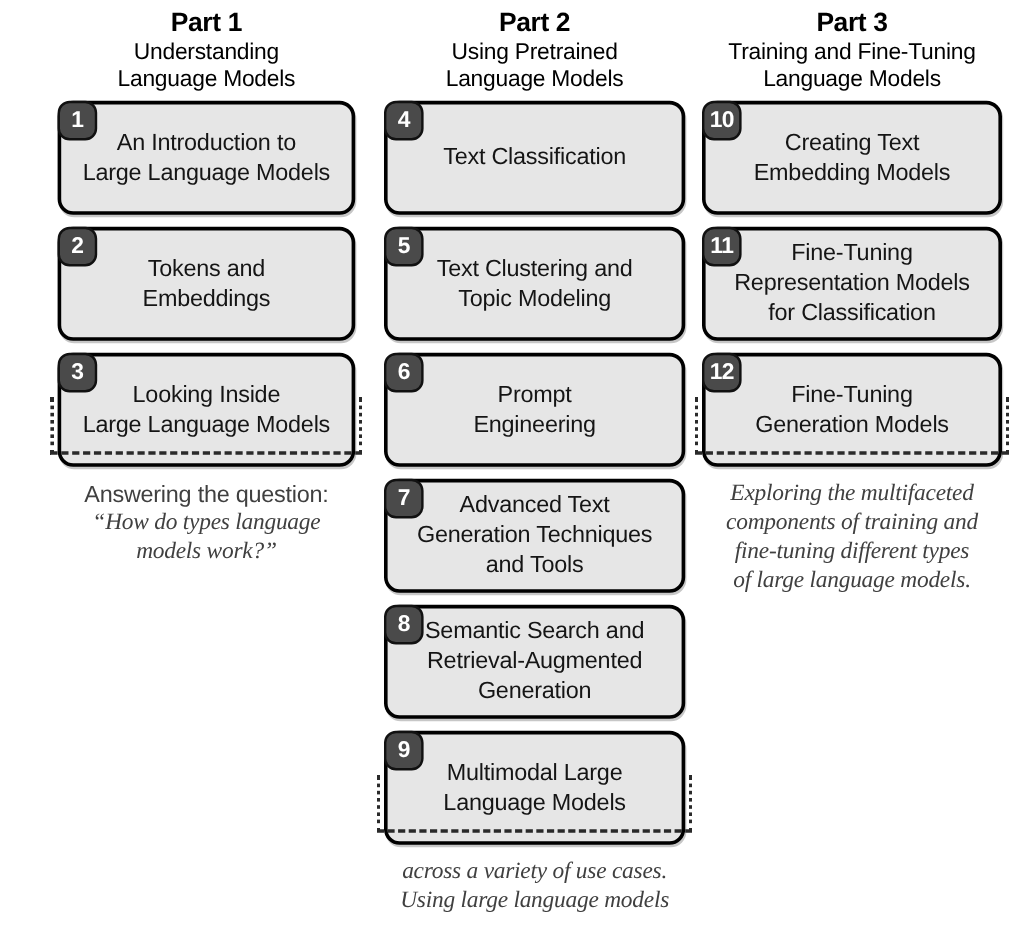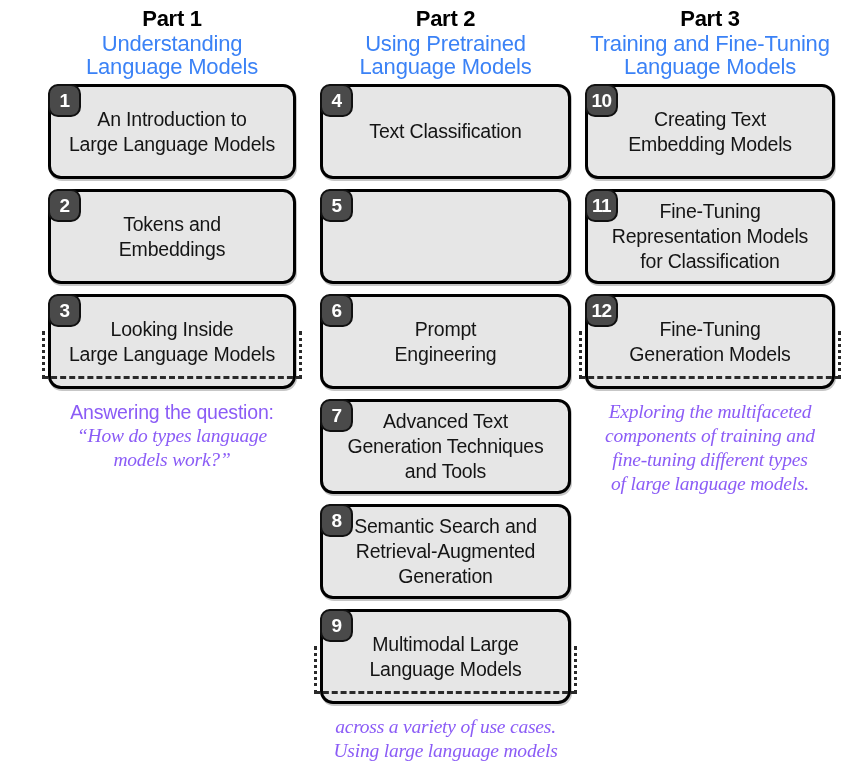--- a/index.html
+++ b/index.html
@@ -39,23 +39,23 @@
     padding-top: 6px;
   }
   .part-title {
     font-size: 22px;
     font-weight: bold;
     line-height: 26px;
     letter-spacing: -0.3px;
     color: #000000;
   }
   .part-subtitle {
-    font-size: 22px;
+    font-size: 19px;
     line-height: 23px;
-    color: #3b82f6;
+    color: #000000;
     letter-spacing: -0.2px;
   }
   .part-subtitle div { white-space: nowrap; }
 
   
   .boxes {
     position: relative;
     margin-top: 6px;
   }
   .chapter-box {
@@ -110,21 +110,21 @@
     pointer-events: none;
   }
 
   
   .caption {
     margin-top: 11px;
     text-align: center;
     font-size: 19.5px;
     line-height: 24px;
     letter-spacing: -0.2px;
-    color: #8b5cf6;
+    color: #404040;
   }
   .caption .plain { font-style: normal; }
   .caption .ital  { font-style: italic; font-family: Liberation Serif, serif; }
   .caption div { white-space: nowrap; }
 </style>
 </head>
 <body>
 
 <div class="canvas">
 
@@ -172,20 +172,22 @@
       </div>
     </div>
 
     <div class="boxes">
       <div class="chapter-box">
         <span class="chapter-badge">4</span>
         <span class="chapter-label">Text Classification</span>
       </div>
       <div class="chapter-box">
         <span class="chapter-badge">5</span>
+        <span class="chapter-label">Text Clustering and
+Topic Modeling</span>
       </div>
       <div class="chapter-box">
         <span class="chapter-badge">6</span>
         <span class="chapter-label">Prompt
 Engineering</span>
       </div>
       <div class="chapter-box">
         <span class="chapter-badge">7</span>
         <span class="chapter-label">Advanced Text
 Generation Techniques

